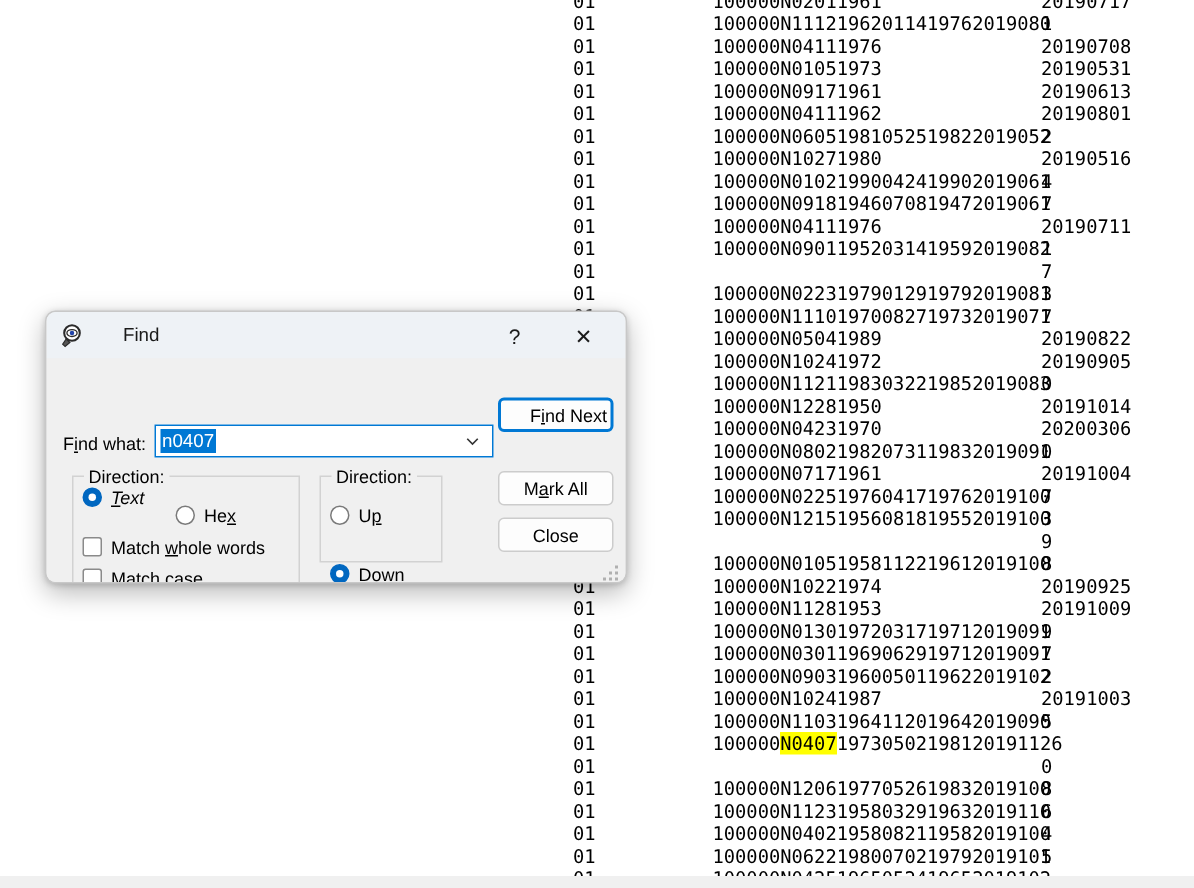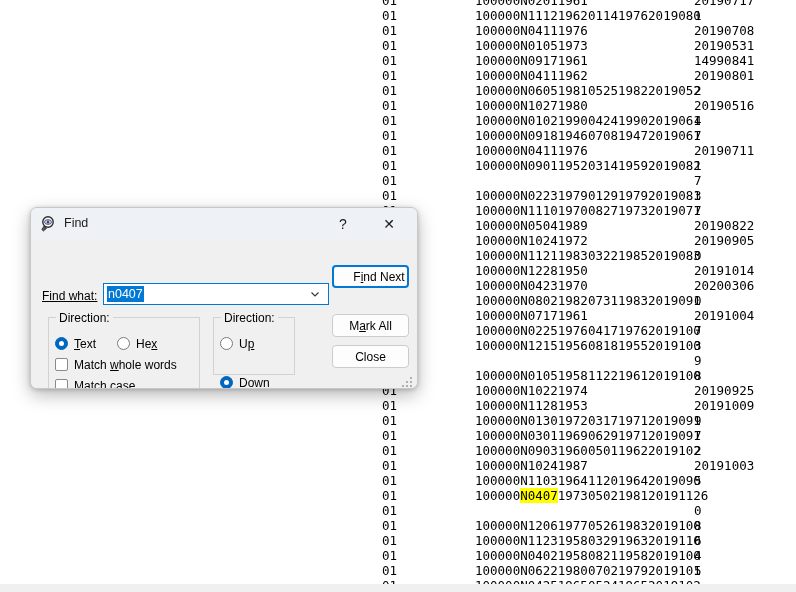--- a/index.html
+++ b/index.html
@@ -91,21 +91,21 @@
   }
   #dlg-icon {
     position: absolute;
     left: 10px;
     top: 8px;
     width: 17px;
     height: 16px;
   }
   #dlg-title {
     position: absolute;
-    left: 33px;
+    left: 51px;
     top: 8px;
     font-size: 12.5px;
     color: #1a1a1a;
     font-family: "Liberation Sans", sans-serif;
   }
   .titlebtn {
     position: absolute;
     top: 0;
     width: 40px;
     height: 31px;
@@ -127,21 +127,20 @@
     height: 151px;
     background: #f0f0f0;
   }
 
   .lbl {
     position: absolute;
     font-size: 12px;
     color: #000000;
     font-family: "Liberation Sans", sans-serif;
     white-space: nowrap;
-    text-decoration: underline;
   }
   .u { text-decoration: underline; }
 
   
   #lbl-findwhat { left: 11px; top: 50px; }
   #findwhat-combo {
     position: absolute;
     left: 72px;
     top: 44px;
     width: 226px;
@@ -281,21 +280,21 @@
   }
 </style>
 </head>
 <body>
 
 <div id="editor">
     <div class="text-row" style="position: absolute; left: 0px; top: -7px; width: 796px;"><span class="col-a">01</span><span class="col-b">100000N02011961</span><span class="col-c">20190717</span></div>
     <div class="text-row" style="position: absolute; left: 0px; top: 8px; width: 796px;"><span class="col-a">01</span><span class="col-b">100000N11121962011419762019080</span><span class="col-c">1</span></div>
     <div class="text-row" style="position: absolute; left: 0px; top: 23px; width: 796px;"><span class="col-a">01</span><span class="col-b">100000N04111976</span><span class="col-c">20190708</span></div>
     <div class="text-row" style="position: absolute; left: 0px; top: 38px; width: 796px;"><span class="col-a">01</span><span class="col-b">100000N01051973</span><span class="col-c">20190531</span></div>
-    <div class="text-row" style="position: absolute; left: 0px; top: 53px; width: 796px;"><span class="col-a">01</span><span class="col-b">100000N09171961</span><span class="col-c">14990841</span></div>
+    <div class="text-row" style="position: absolute; left: 0px; top: 53px; width: 796px;"><span class="col-a">01</span><span class="col-b">100000N09171961</span><span class="col-c">20190613</span></div>
     <div class="text-row" style="position: absolute; left: 0px; top: 68px; width: 796px;"><span class="col-a">01</span><span class="col-b">100000N04111962</span><span class="col-c">20190801</span></div>
     <div class="text-row" style="position: absolute; left: 0px; top: 83px; width: 796px;"><span class="col-a">01</span><span class="col-b">100000N06051981052519822019052</span><span class="col-c">2</span></div>
     <div class="text-row" style="position: absolute; left: 0px; top: 98px; width: 796px;"><span class="col-a">01</span><span class="col-b">100000N10271980</span><span class="col-c">20190516</span></div>
     <div class="text-row" style="position: absolute; left: 0px; top: 113px; width: 796px;"><span class="col-a">01</span><span class="col-b">100000N01021990042419902019061</span><span class="col-c">4</span></div>
     <div class="text-row" style="position: absolute; left: 0px; top: 128px; width: 796px;"><span class="col-a">01</span><span class="col-b">100000N09181946070819472019061</span><span class="col-c">7</span></div>
     <div class="text-row" style="position: absolute; left: 0px; top: 143px; width: 796px;"><span class="col-a">01</span><span class="col-b">100000N04111976</span><span class="col-c">20190711</span></div>
     <div class="text-row" style="position: absolute; left: 0px; top: 158px; width: 796px;"><span class="col-a">01</span><span class="col-b">100000N09011952031419592019082</span><span class="col-c">1</span></div>
     <div class="text-row" style="position: absolute; left: 0px; top: 173px; width: 796px;"><span class="col-a">01</span><span class="col-c">7</span></div>
     <div class="text-row" style="position: absolute; left: 0px; top: 188px; width: 796px;"><span class="col-a">01</span><span class="col-b">100000N02231979012919792019081</span><span class="col-c">3</span></div>
     <div class="text-row" style="position: absolute; left: 0px; top: 203px; width: 796px;"><span class="col-a">01</span><span class="col-b">100000N11101970082719732019071</span><span class="col-c">7</span></div>
@@ -354,21 +353,21 @@
         <svg width="10" height="10" viewBox="0 0 10 10">
           <path d="M1.5 3.5 L5 7 L8.5 3.5" fill="none" stroke="#333333" stroke-width="1.1"></path>
         </svg>
       </span>
     </div>
 
     <div class="groupbox" id="grp-conditions">
       <span class="group-legend">Direction:</span>
     </div>
 
-    <div class="radio-row" style="left:24px; top:96px;">
+    <div class="radio-row" style="left:24px; top:84px;font-style:italic;">
       <span class="radio on"></span>
       <span class="ctl-label"><span class="u">T</span>ext</span>
     </div>
     <div class="radio-row" style="left:86px; top:96px;">
       <span class="radio"></span>
       <span class="ctl-label">He<span class="u">x</span></span>
     </div>
 
     <div class="check-row" style="left:24px; top:117px;">
       <span class="check"></span>

